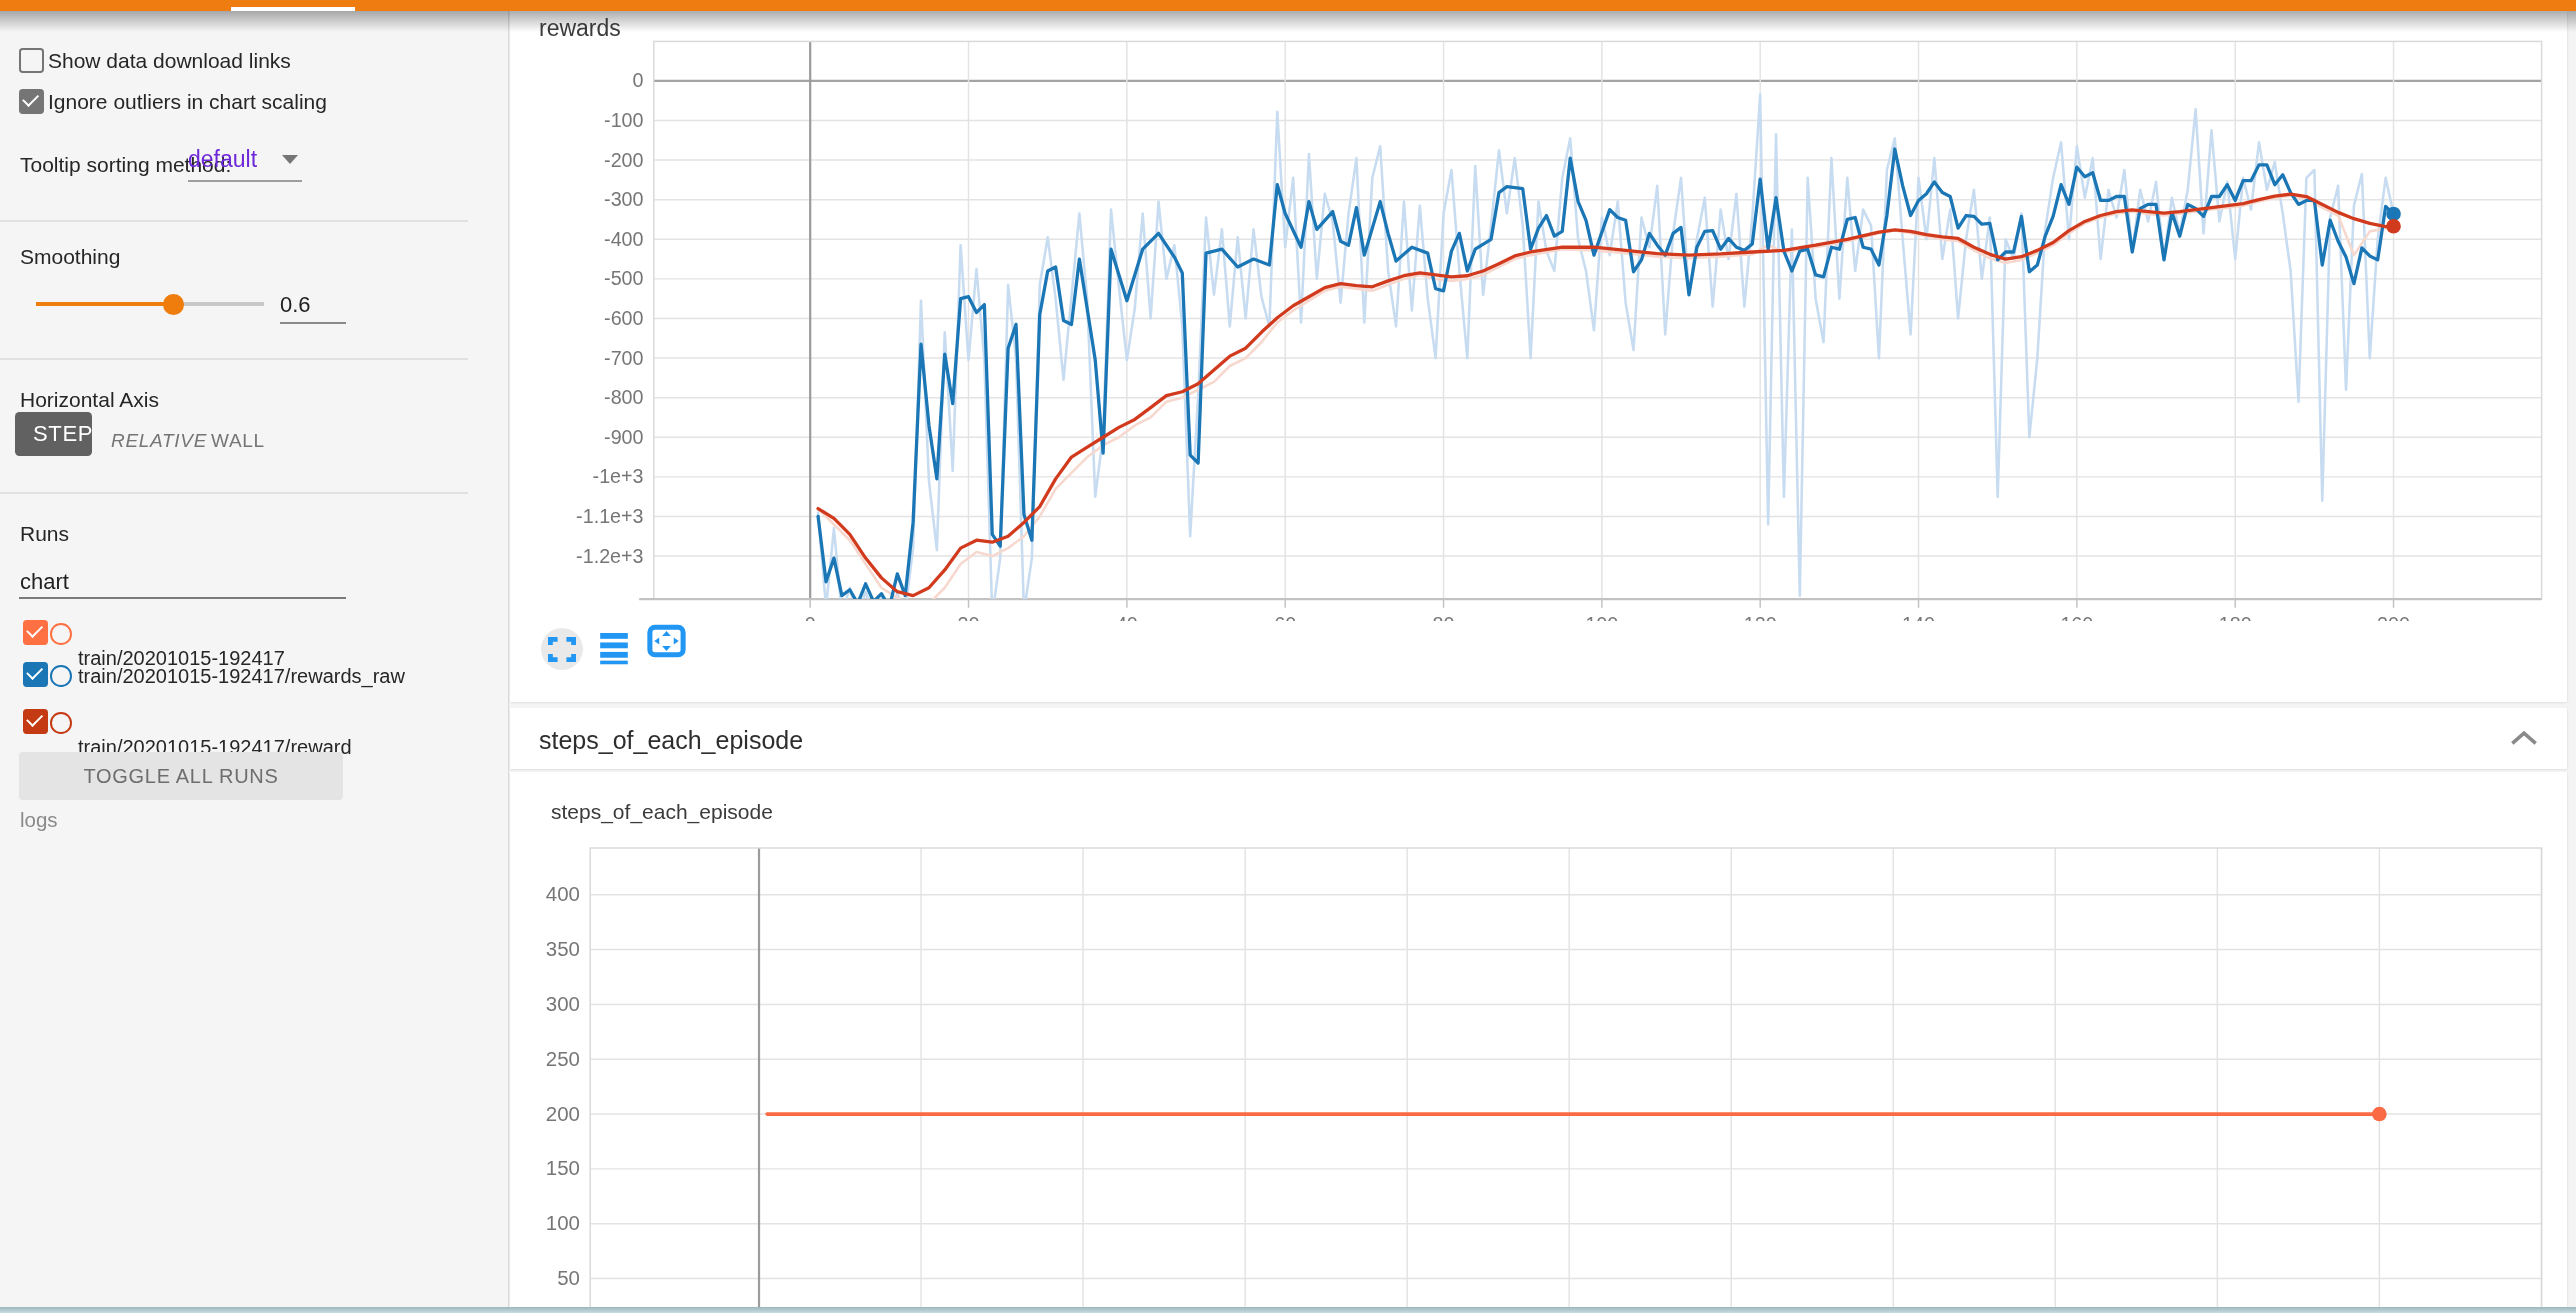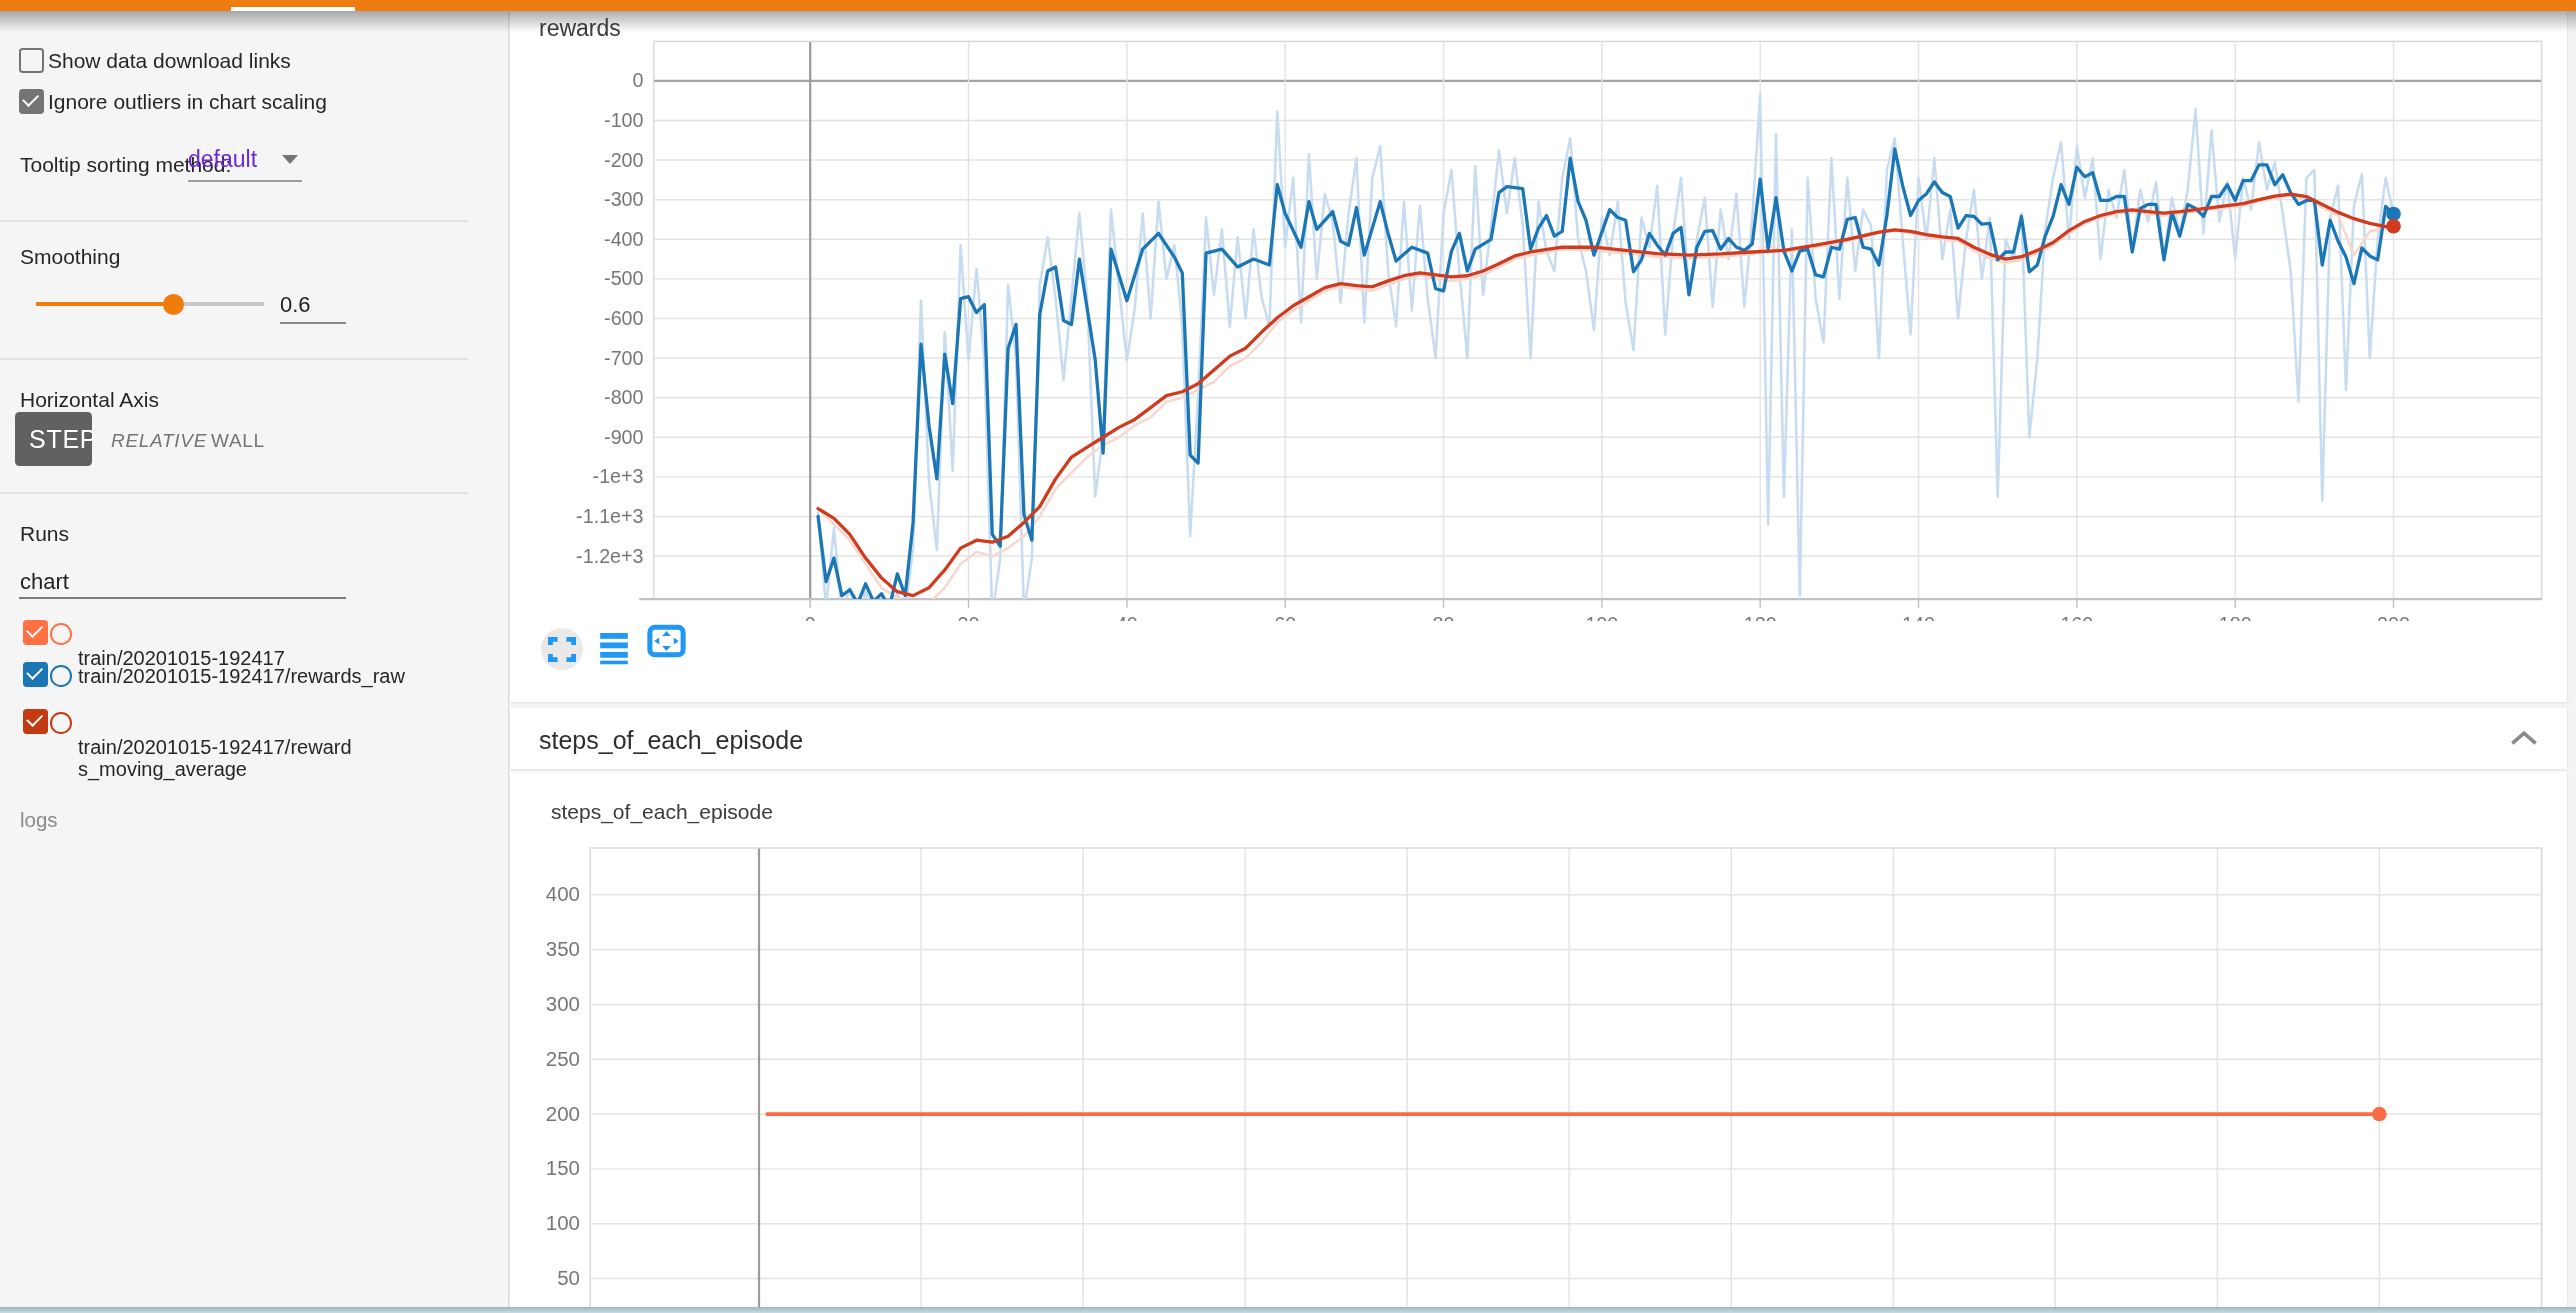--- a/index.html
+++ b/index.html
@@ -75,21 +75,21 @@
   <div class="abs sb-label" style="left:20px;top:245px;">Smoothing</div>
   <div class="abs" id="slider-track-filled" style="left: 36px; top: 302px; height: 4.4px; background: rgb(239, 125, 14); width: 137px;"></div>
   <div class="abs" id="slider-track-rest" style="top: 302px; height: 4.4px; background: rgb(200, 200, 200); left: 173px; width: 91px;"></div>
   <div class="abs slider-thumb" id="slider-thumb" style="top: 294px; background: rgb(239, 125, 14); left: 163px;"></div>
   <div class="abs" style="left:280px;top:292px;font-size:22px;color:#212121;">0.6</div>
   <div class="abs" style="left:280px;top:322px;width:66px;height:1.5px;background:#8a8a8a;"></div>
 
   <div class="abs divider" style="top:358px;"></div>
 
   <div class="abs sb-label" style="left:20px;top:388px;">Horizontal Axis</div>
-  <div class="abs" style="left:14.6px;top:412px;width:57px;height:54px;background:#616161;border-radius:4.4px;display:flex;align-items:center;justify-content:center;color:#fff;font-size:25px;letter-spacing:0.7px;padding-left:20px;">STEP</div>
+  <div class="abs" style="left:14.6px;top:412px;width:57px;height:44px;background:#616161;border-radius:4.4px;display:flex;align-items:center;justify-content:center;color:#fff;font-size:22px;letter-spacing:0.7px;padding-left:20px;">STEP</div>
   <div class="abs axis-chip" style="left:111px;top:430px;font-style:italic;">RELATIVE</div>
   <div class="abs axis-chip" style="left:211px;top:430px;">WALL</div>
 
   <div class="abs divider" style="top:492px;"></div>
 
   <div class="abs sb-label" style="left:20px;top:522px;">Runs</div>
   <div class="abs" style="left:20px;top:569px;font-size:22px;color:#212121;">chart</div>
   <div class="abs" style="left:19px;top:597px;width:327px;height:1.5px;background:#7a7a7a;"></div>
 
   <div class="abs" style="left:23px;top:620px;">
@@ -109,20 +109,21 @@
   <div class="abs runlabel" style="left:78px;top:665px;">train/20201015-192417/rewards_raw</div>
 
   <div class="abs" style="left:23px;top:709px;">
     <div class="checkbox run-cb" style="position: relative; background: rgb(196, 58, 19);">
         <div class="mark"></div>
       </div>
   </div>
   <div class="abs ring" style="left: 50px; top: 712px; border-color: rgb(196, 58, 19);"></div>
   <div class="abs runlabel" style="left:78px;top:736px;width:278px;word-break:break-all;">train/20201015-192417/rewards_moving_average</div>
 
+  <div class="abs ghost-btn" style="left:19px;top:752px;width:324px;height:48px;">TOGGLE ALL RUNS</div>
 
   <div class="abs" style="left:20px;top:808px;font-size:20.5px;color:#8a8a8a;">logs</div>
 </div>
 
 <div class="abs card" id="card-rewards">
   <div class="abs chart-title" style="left:29px;top:4.4px;">rewards</div>
   <svg id="svg-rewards" class="abs" style="left:0;top:0;" width="2057" height="611" viewBox="0 0 2813 836">
       <defs>
         <clipPath id="clip-svg-rewards">
           <rect x="196" y="43" width="2583" height="763"></rect>

